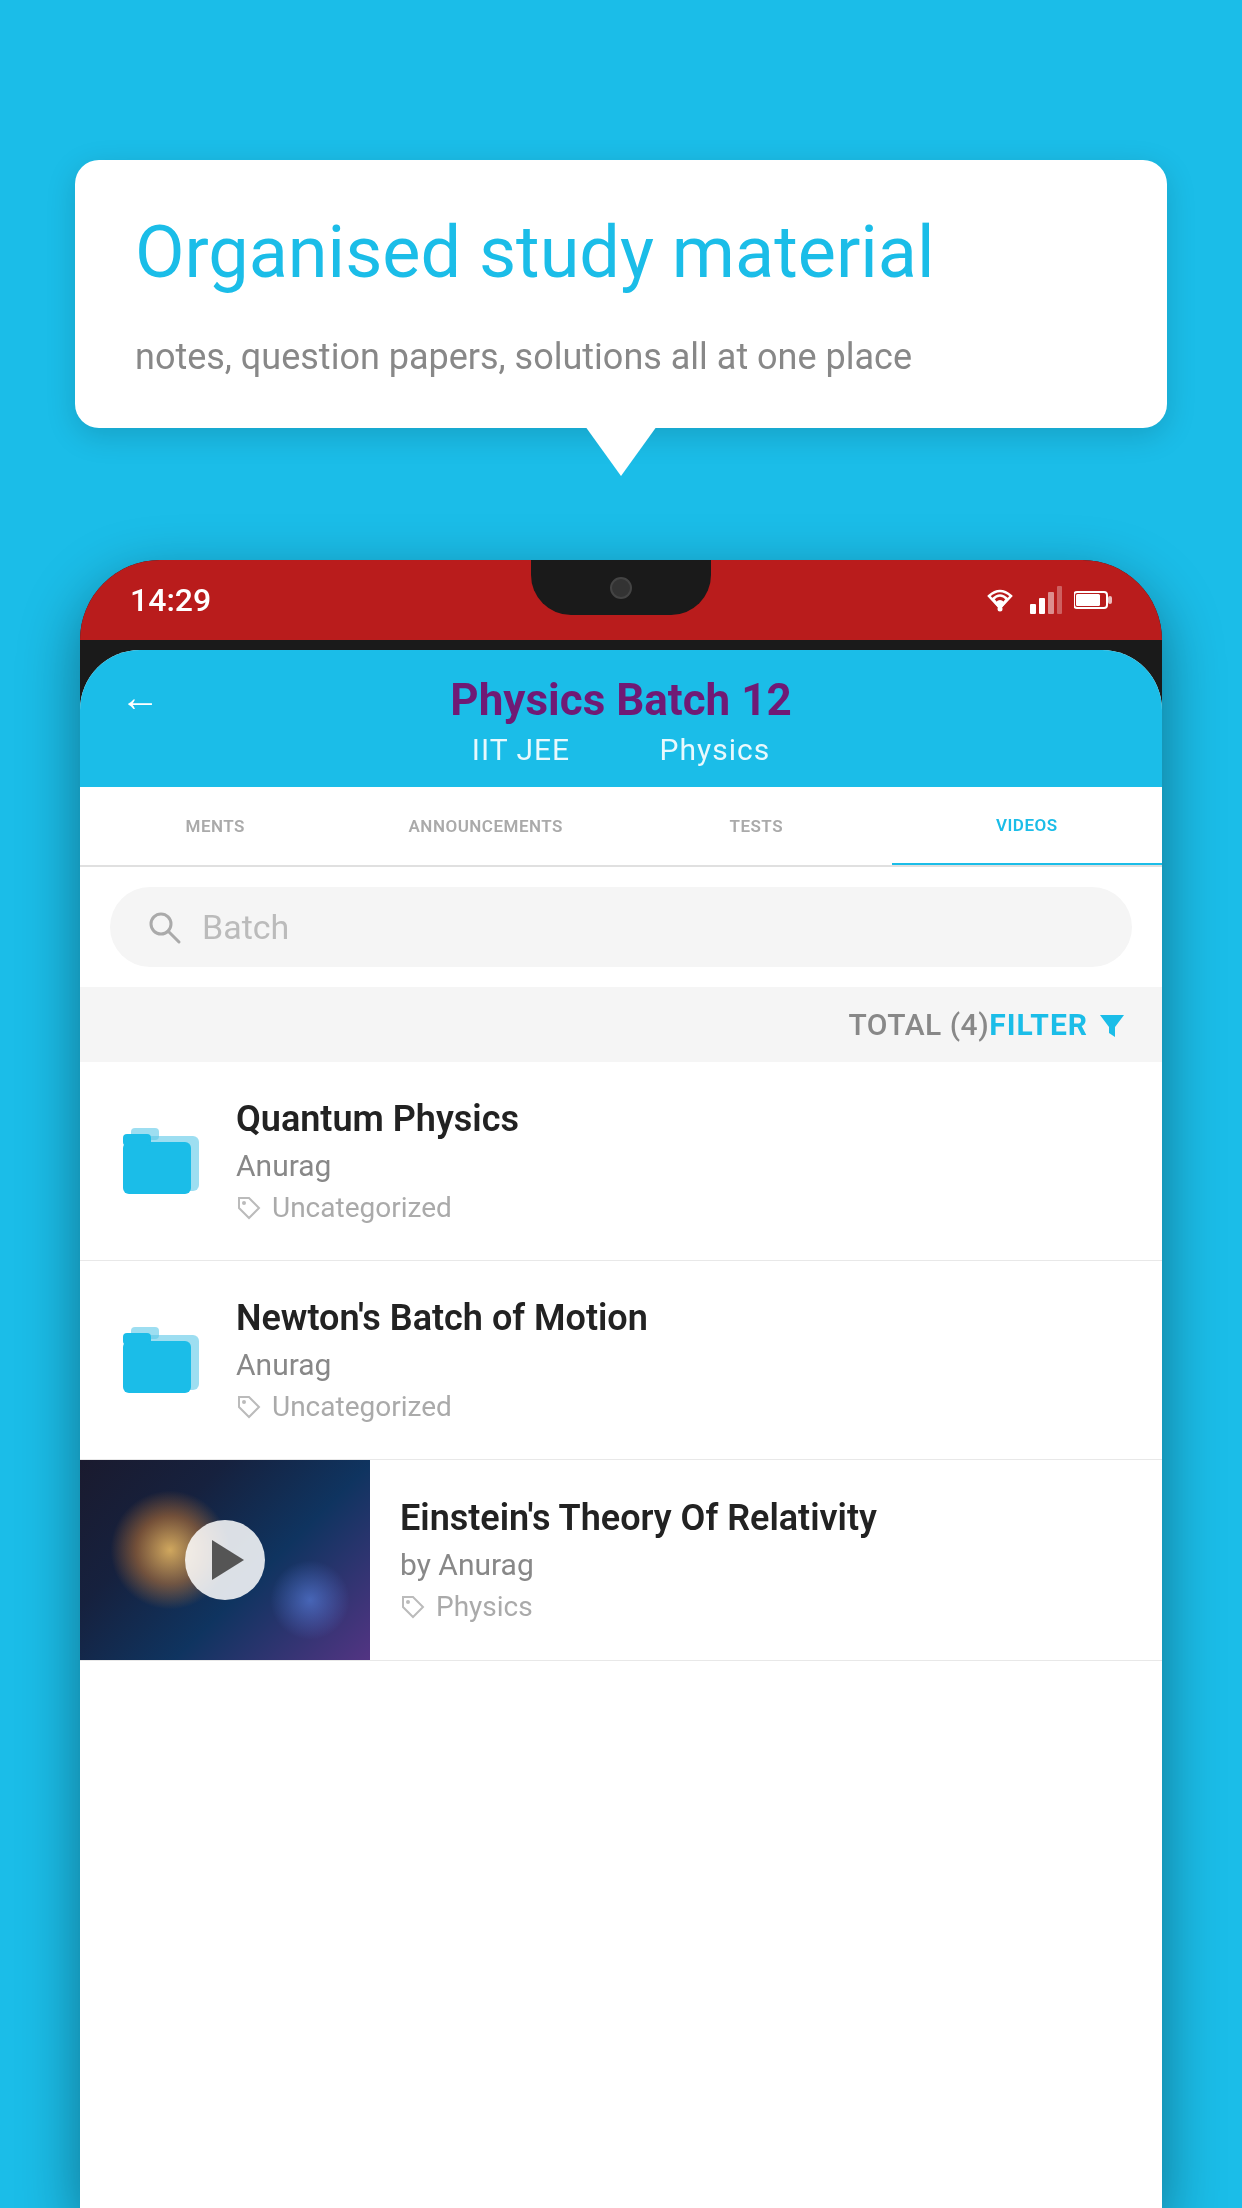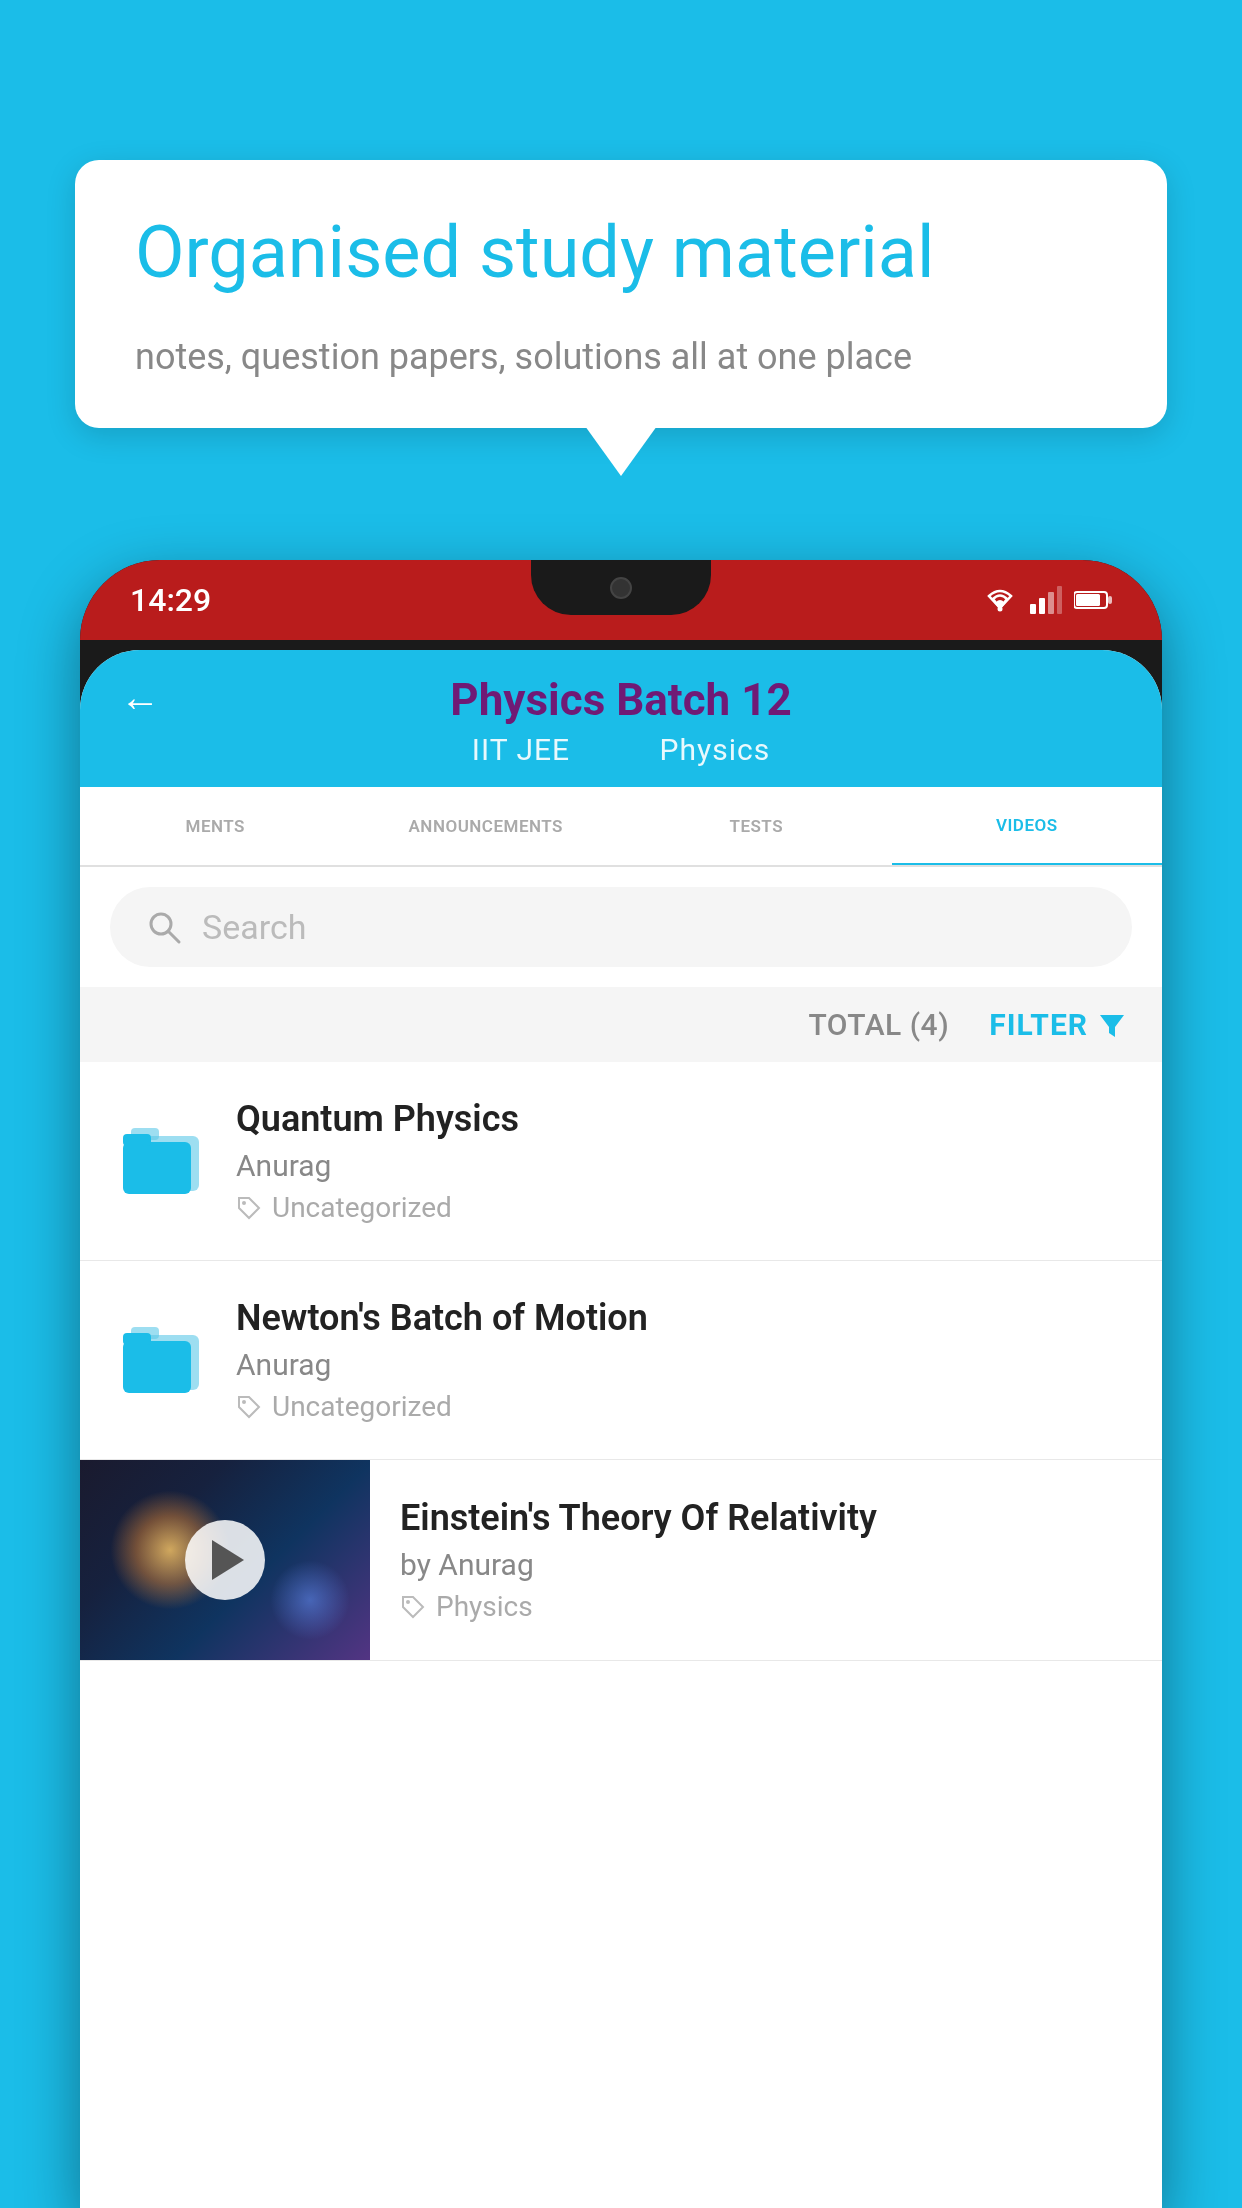--- a/index.html
+++ b/index.html
@@ -213,21 +213,20 @@
     }
 
     .filter-btn {
       display: flex;
       align-items: center;
       gap: 10px;
       color: #1bbde8;
       font-size: 30px;
       font-weight: 700;
       letter-spacing: 1px;
-      margin-left: 40px;
     }
 
     
     .video-item {
       background: white;
       display: flex;
       align-items: center;
       padding: 36px 36px;
       border-bottom: 1px solid #e8e8e8;
       gap: 30px;
@@ -411,21 +410,21 @@
       <div class="tab-item">TESTS</div>
       <div class="tab-item active">VIDEOS</div>
     </div>
 
     <div class="search-container">
       <div class="search-input-wrapper">
         <svg width="36" height="36" viewBox="0 0 36 36" fill="none">
           <circle cx="15" cy="15" r="10" stroke="#aaa" stroke-width="3"></circle>
           <line x1="22" y1="22" x2="33" y2="33" stroke="#aaa" stroke-width="3" stroke-linecap="round"></line>
         </svg>
-        <span class="search-text">Search</span>
+        <span class="search-text">Batch</span>
       </div>
     </div>
 
     <div class="filter-bar">
       <span class="total-label">TOTAL (4)</span>
       <div class="filter-btn">
         <span>FILTER</span>
         <svg width="28" height="28" viewBox="0 0 28 28" fill="#1bbde8">
           <polygon points="2,4 26,4 17,16 17,26 11,22 11,16" fill="#1bbde8"></polygon>
         </svg>

